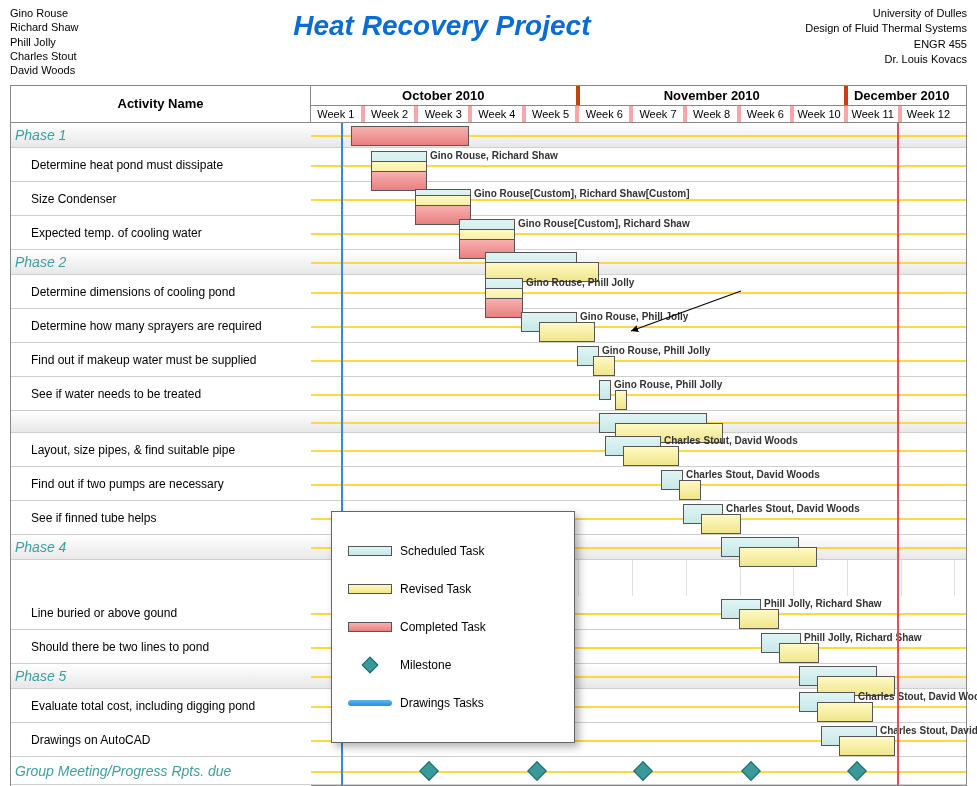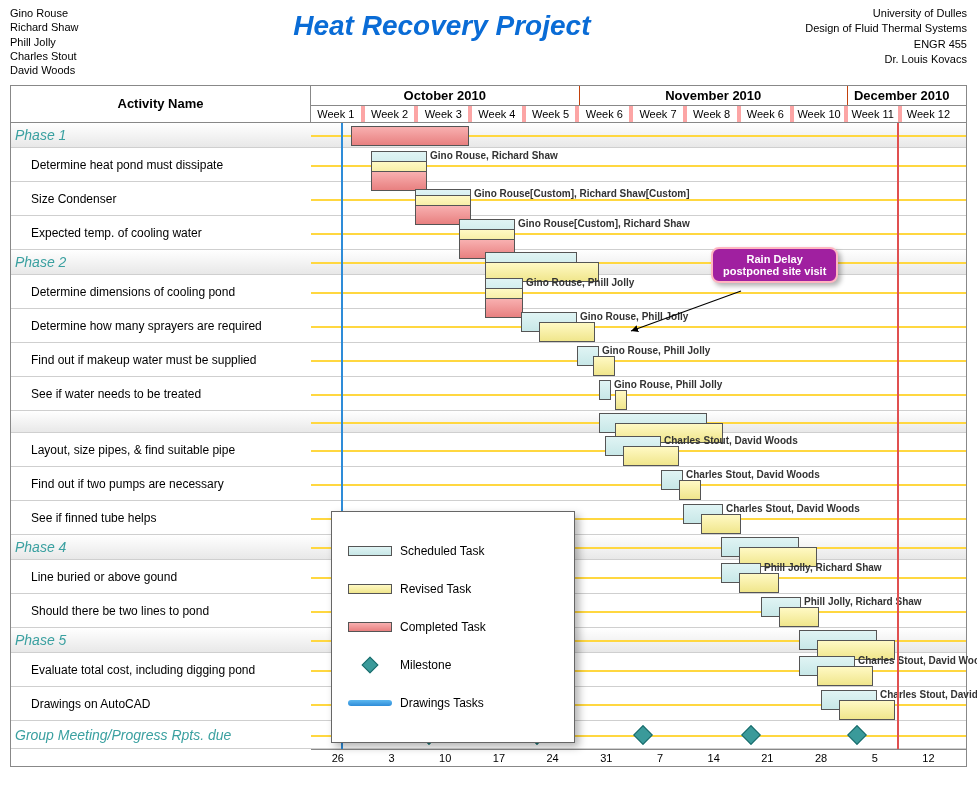--- a/index.html
+++ b/index.html
@@ -29,21 +29,21 @@
   .activity-header {
     width: 300px;
     border-right: 1px solid #888;
     text-align: center;
     font-weight: bold;
     padding-top: 10px;
     font-size: 13px;
   }
   .timeline-header { flex: 1; }
   .months { display: flex; border-bottom: 1px solid #888; }
-  .month { text-align: center; font-weight: bold; border-right: 1px solid #c2410c; padding: 2px 0; font-size: 13px; }
+  .month { text-align: center; font-weight: bold; border-right: 4px solid #c2410c; padding: 2px 0; font-size: 13px; }
   .month:last-child { border-right: none; }
   .weeks { display: flex; }
   .week {
     width: 53.7px;
     text-align: center;
     font-size: 11px;
     border-right: 4px solid #fca5a5;
     padding: 2px 0;
   }
   .week:last-child { border-right: none; }
@@ -244,24 +244,20 @@
           <div class="gridcol"></div>
           <div class="gridcol"></div>
           <div class="gridcol"></div>
           <div class="gridcol"></div>
           <div class="gridcol"></div>
           <div class="gridcol"></div>
         </div>
       <div class="status-line blue"></div>
       <div class="status-line red"></div>
 
-      <div class="callout">
-        <div>Rain Delay</div>
-        <div>postponed site visit</div>
-      </div>
       <svg class="callout-arrow">
         <defs>
             <marker id="ah" markerWidth="8" markerHeight="8" refX="6" refY="3" orient="auto">
               <path d="M0,0 L6,3 L0,6 Z" fill="#000"></path>
             </marker>
           </defs>
         <line x1="120" y1="10" x2="10" y2="50" stroke="#000" stroke-width="1.2" marker-end="url(#ah)"></line>
       </svg>
 
       <div class="legend" id="legend-box">
@@ -423,21 +419,21 @@
           </div>
         </div>
         <div class="row phase-row">
           <div class="row-label">Phase 4</div>
           <div class="phase-yellow-line"></div>
           <div class="row-bars">
             <div class="bar " style="left: 410px; width: 78px; top: 2px;"></div>
             <div class="bar yellow" style="left: 428px; width: 78px; top: 12px;"></div>
           </div>
         </div>
-        <div class="row" style="min-height: 34px;">
+        <div class="row" style="min-height: 34px; margin-top: 36px;">
           <div class="row-label">Line buried or above gound</div>
           <div class="phase-yellow-line"></div>
           <div class="row-bars">
             <div class="bar " style="left: 410px; width: 40px; top: 3px;">
               <div class="bar-label">Phill Jolly, Richard Shaw</div>
             </div>
             <div class="bar yellow" style="left: 428px; width: 40px; top: 13px;"></div>
           </div>
         </div>
         <div class="row" style="min-height: 34px;">

